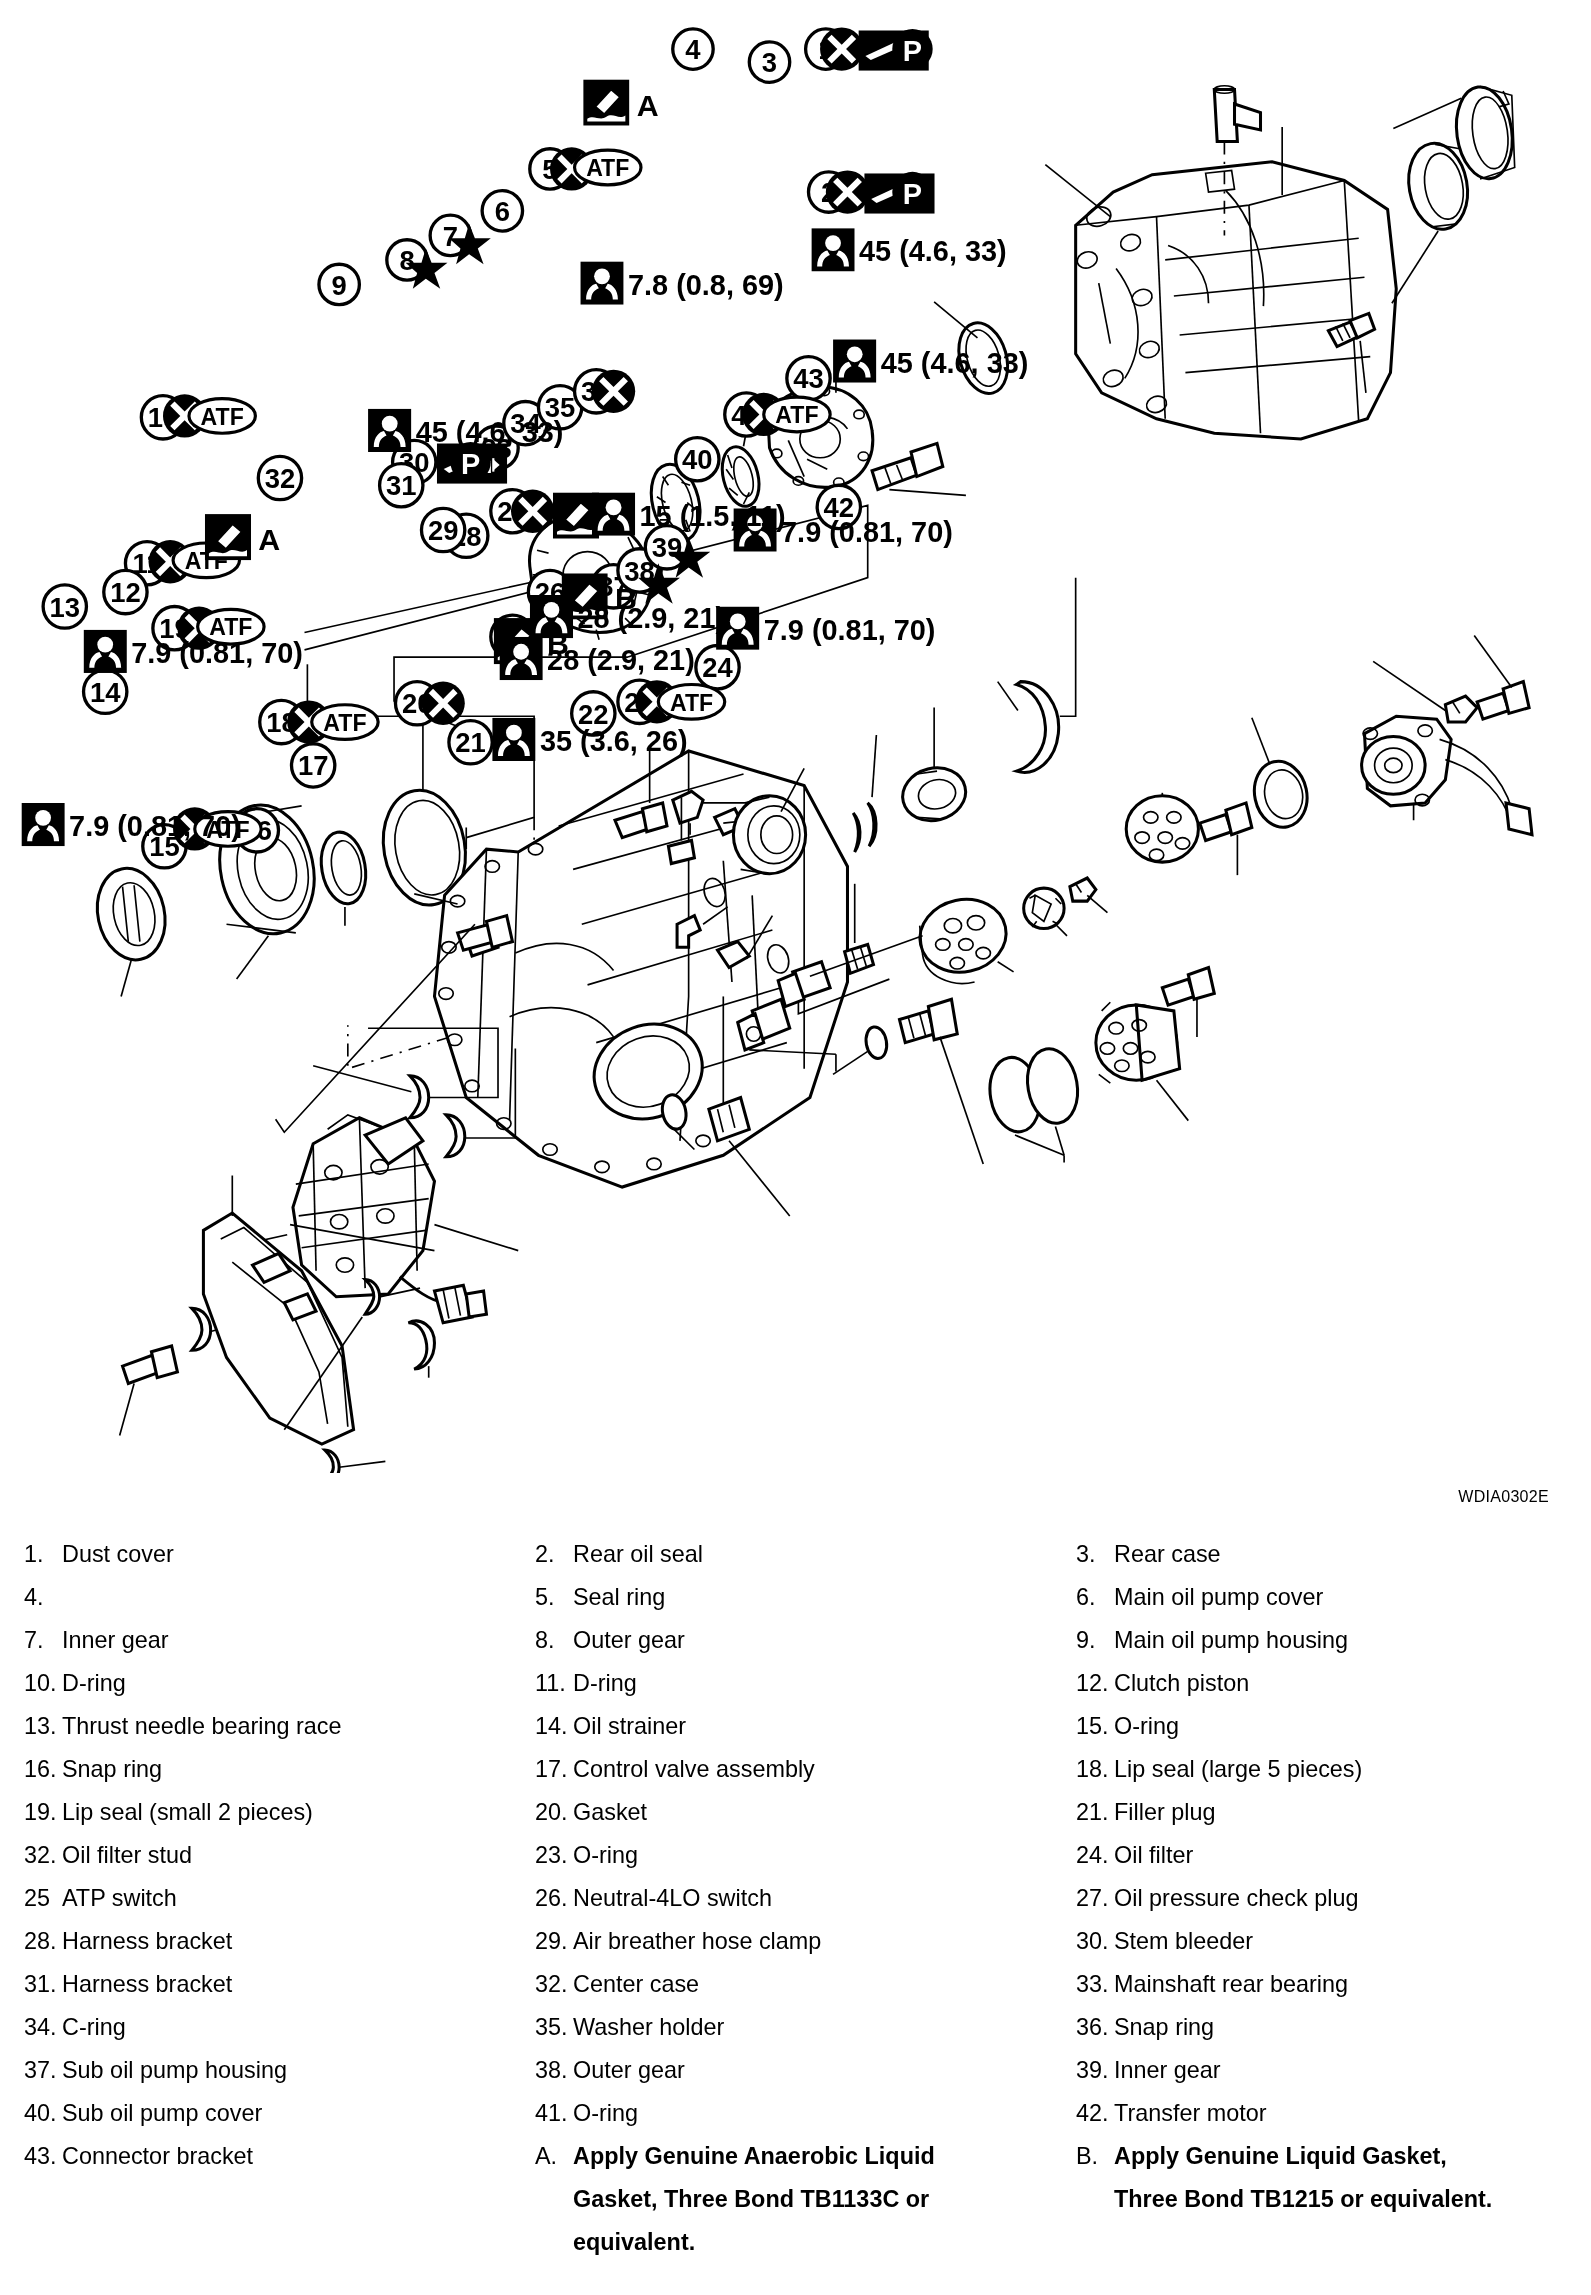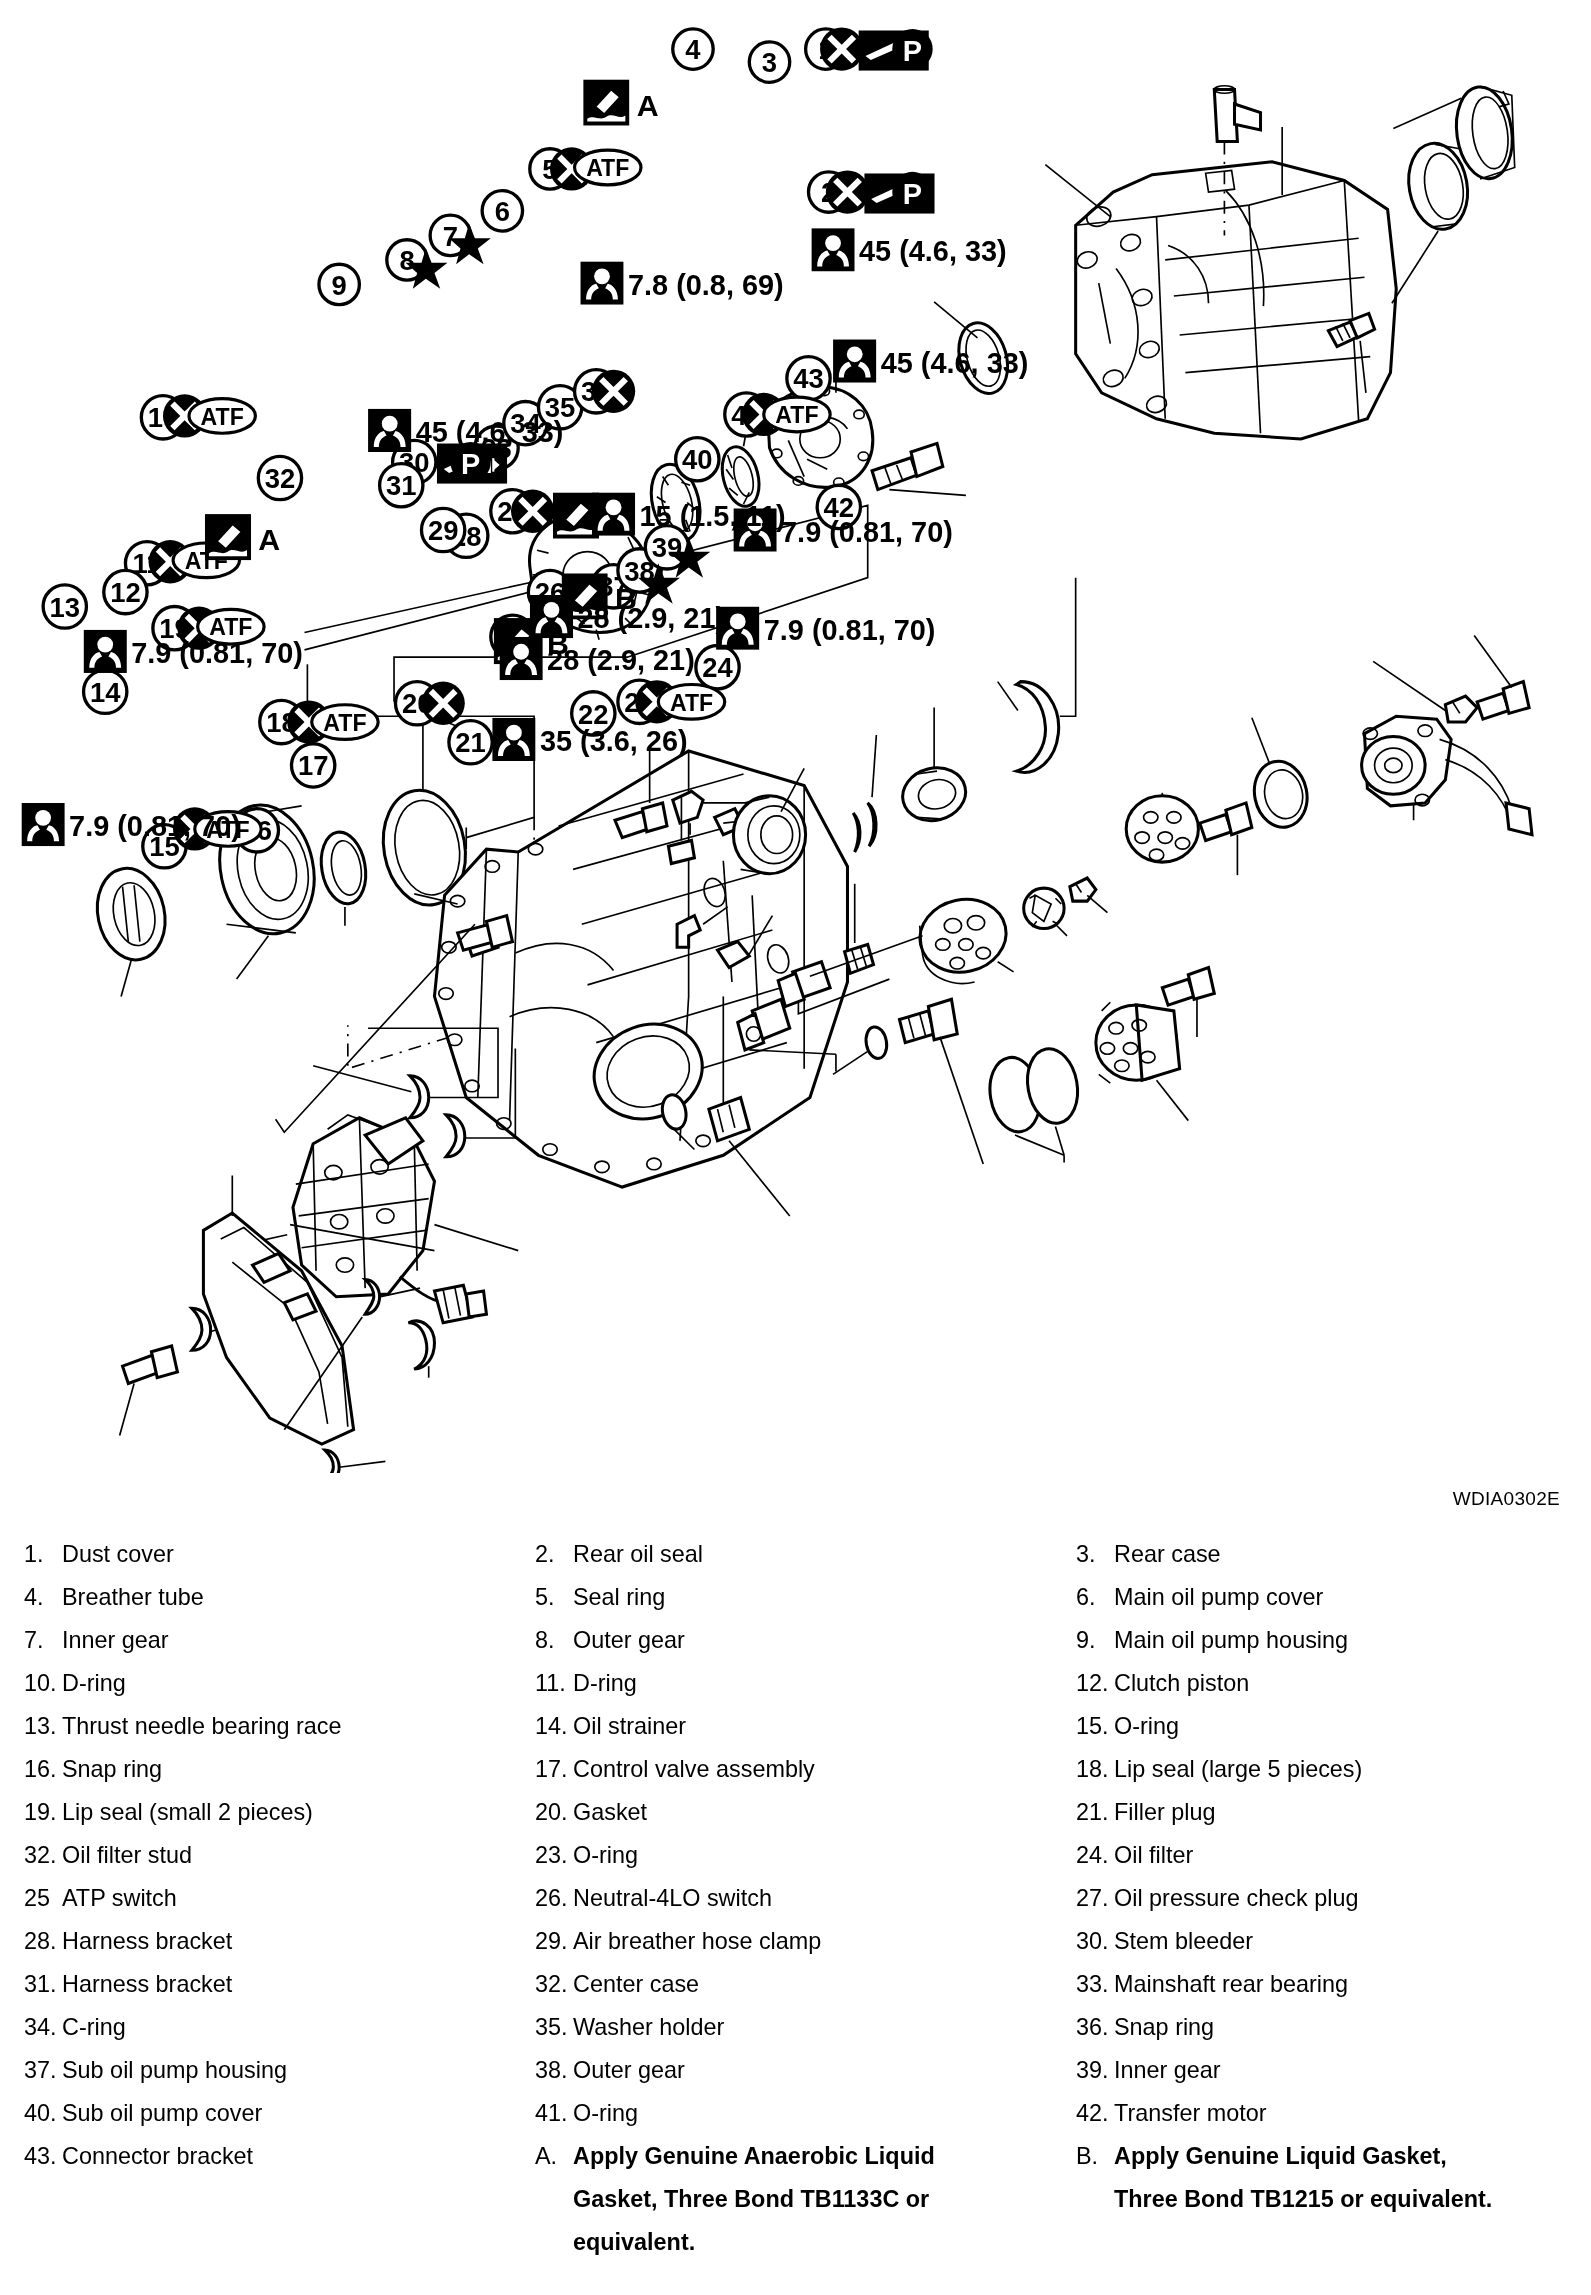--- a/index.html
+++ b/index.html
@@ -22,23 +22,23 @@
     position:absolute;
     left:0; top:0;
     width:1591px;
     height:1473px;
   }
   #diagram svg{display:block;}
 
   
   #drawing-id{
     position:absolute;
-    right:31px;
+    right:42px;
     top:1488px;
-    font-size:19px;
+    font-size:16px;
     letter-spacing:0.3px;
     white-space:nowrap;
   }
 
   
   #parts-list{
     position:absolute;
     left:0;
     top:1533px;
     width:1591px;
@@ -999,21 +999,20 @@
         <span class="pnum">2.</span>
         <span class="pname">Rear oil seal</span>
       </div>
     <div class="part-item">
         <span class="pnum">3.</span>
         <span class="pname">Rear case</span>
       </div>
 
     <div class="part-item">
         <span class="pnum">4.</span>
-        <span class="pname">Breather tube</span>
       </div>
     <div class="part-item">
         <span class="pnum">5.</span>
         <span class="pname">Seal ring</span>
       </div>
     <div class="part-item">
         <span class="pnum">6.</span>
         <span class="pname">Main oil pump cover</span>
       </div>
 

